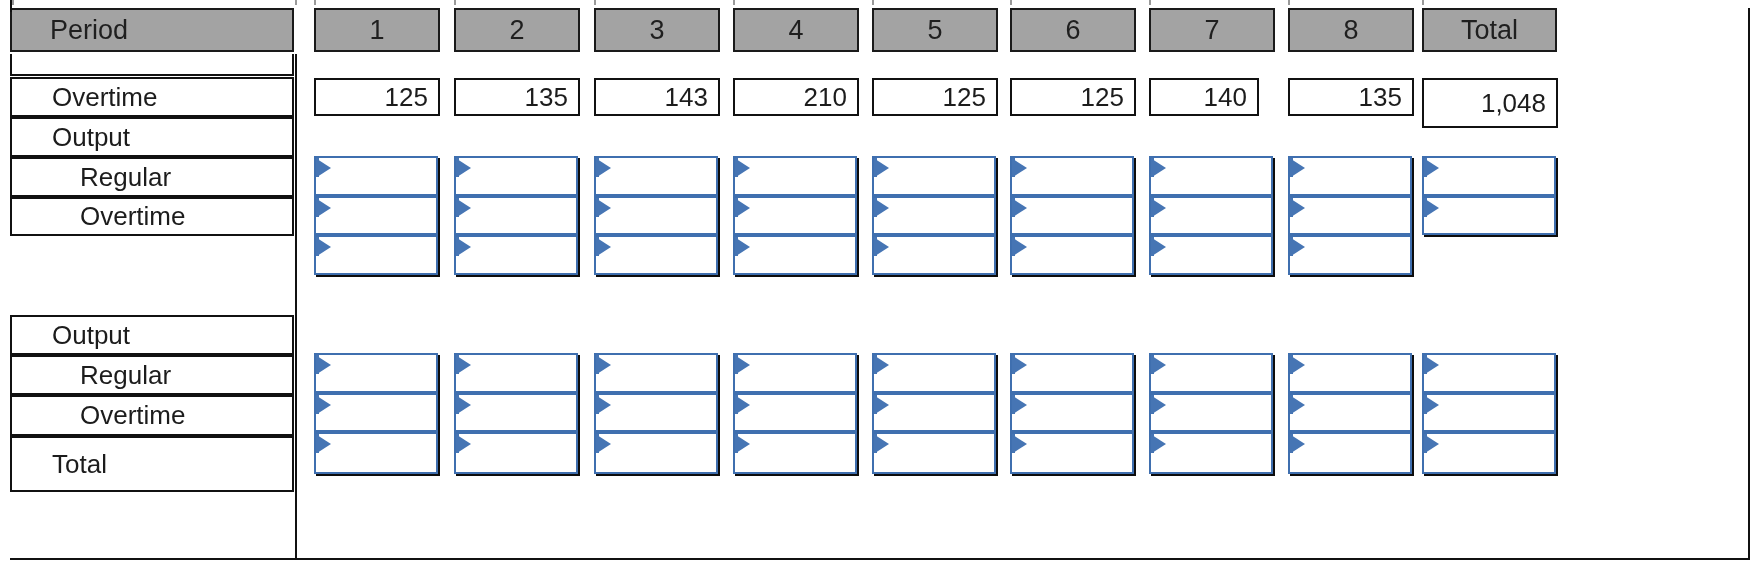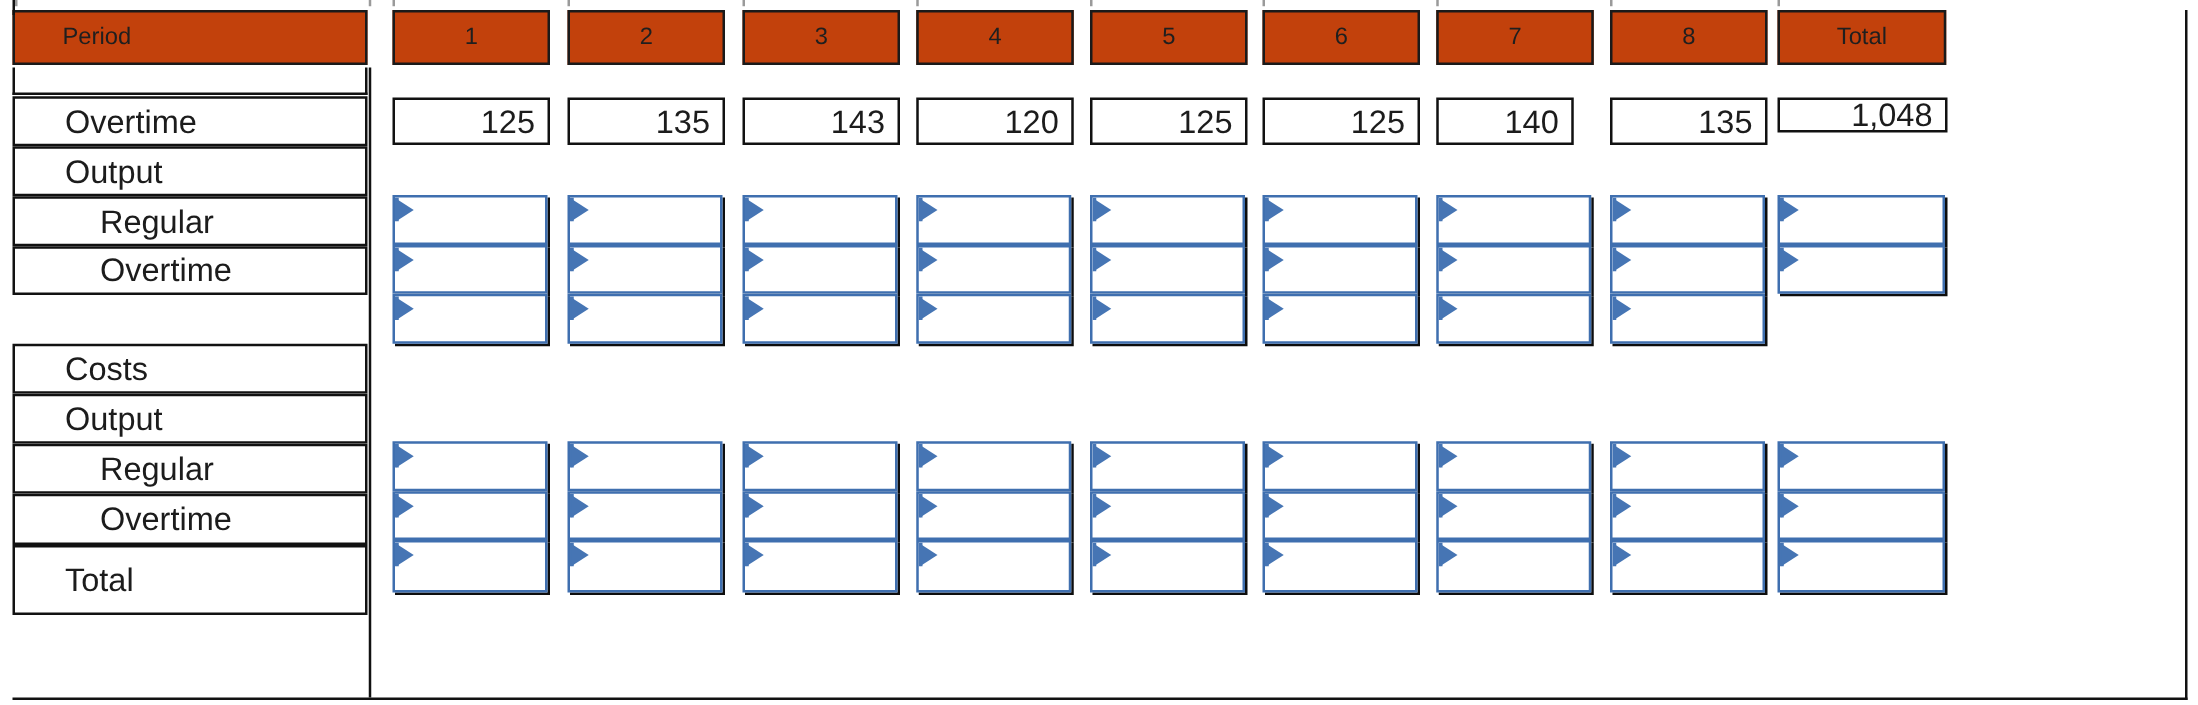--- a/index.html
+++ b/index.html
@@ -11,24 +11,24 @@
     -webkit-font-smoothing:antialiased;
   }
 
   #sheet{position:absolute;left:0;top:0;width:1758px;height:564px;}
 
   
   .abs{position:absolute;box-sizing:border-box;}
 
   
   .hdr{
-    background:#c2410c;
+    background:#a3a3a3;
     border:2px solid #1a1a1a;
     display:flex;align-items:center;
-    font-size:19px;color:#1f1f1f;
+    font-size:27px;color:#1f1f1f;
     height:44px;
   }
   .hdr.lbl{justify-content:flex-start;padding-left:38px;}
   .hdr.num{justify-content:center;}
 
   
   .tick{position:absolute;top:0;height:5px;width:2px;background:#9a9a9a;}
 
   
   .rowlbl{
@@ -100,34 +100,33 @@
     <div class="abs hdr num" style="left: 1010px; top: 8px; width: 126px; height: 44px;">6</div>
     <div class="abs hdr num" style="left: 1149px; top: 8px; width: 126px; height: 44px;">7</div>
     <div class="abs hdr num" style="left: 1288px; top: 8px; width: 126px; height: 44px;">8</div>
     <div class="abs hdr num" style="left: 1422px; top: 8px; width: 135px; height: 44px;">Total</div>
     <div class="abs spine" style="left: 295px; top: 54px; width: 2px; height: 504px;"></div>
     <div class="abs rowlbl" style="left: 10px; top: 54px; width: 284px; height: 22px; border-top: 0px;"></div>
     <div class="abs rowlbl" style="left: 10px; top: 77px; width: 284px; height: 40px;">Overtime</div>
     <div class="abs rowlbl" style="left: 10px; top: 117px; width: 284px; height: 40px;">Output</div>
     <div class="abs rowlbl ind" style="left: 10px; top: 157px; width: 284px; height: 40px;">Regular</div>
     <div class="abs rowlbl ind" style="left: 10px; top: 197px; width: 284px; height: 39px;">Overtime</div>
-    <div class="abs rowlbl" style="left: 10px; top: 275px; width: 284px; height: 40px;">Costs</div>
     <div class="abs rowlbl" style="left: 10px; top: 315px; width: 284px; height: 40px;">Output</div>
     <div class="abs rowlbl ind" style="left: 10px; top: 355px; width: 284px; height: 40px;">Regular</div>
     <div class="abs rowlbl ind" style="left: 10px; top: 395px; width: 284px; height: 41px;">Overtime</div>
     <div class="abs rowlbl" style="left: 10px; top: 436px; width: 284px; height: 56px;">Total</div>
     <div class="abs ro" style="left: 314px; top: 78px; width: 126px; height: 38px;">125</div>
     <div class="abs ro" style="left: 454px; top: 78px; width: 126px; height: 38px;">135</div>
     <div class="abs ro" style="left: 594px; top: 78px; width: 126px; height: 38px;">143</div>
-    <div class="abs ro" style="left: 733px; top: 78px; width: 126px; height: 38px;">120</div>
+    <div class="abs ro" style="left: 733px; top: 78px; width: 126px; height: 38px;">210</div>
     <div class="abs ro" style="left: 872px; top: 78px; width: 126px; height: 38px;">125</div>
     <div class="abs ro" style="left: 1010px; top: 78px; width: 126px; height: 38px;">125</div>
     <div class="abs ro" style="left: 1149px; top: 78px; width: 110px; height: 38px;">140</div>
     <div class="abs ro" style="left: 1288px; top: 78px; width: 126px; height: 38px;">135</div>
-    <div class="abs ro" style="left: 1422px; top: 78px; width: 136px; height: 28px;">1,048</div>
+    <div class="abs ro" style="left: 1422px; top: 78px; width: 136px; height: 50px;">1,048</div>
     <div class="abs inp" style="left: 314px; top: 156px; width: 124px; height: 40px;">
       <div class="triblk"></div>
       <div class="tri"></div>
     </div>
     <div class="abs inp" style="left: 314px; top: 196px; width: 124px; height: 39px;">
       <div class="triblk"></div>
       <div class="tri"></div>
     </div>
     <div class="abs inp" style="left: 314px; top: 235px; width: 124px; height: 40px;">
       <div class="triblk"></div>

